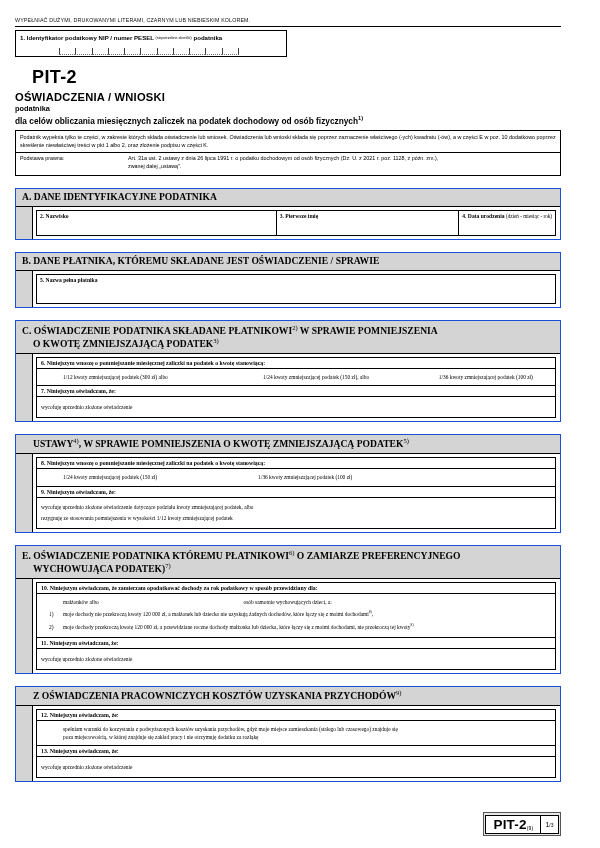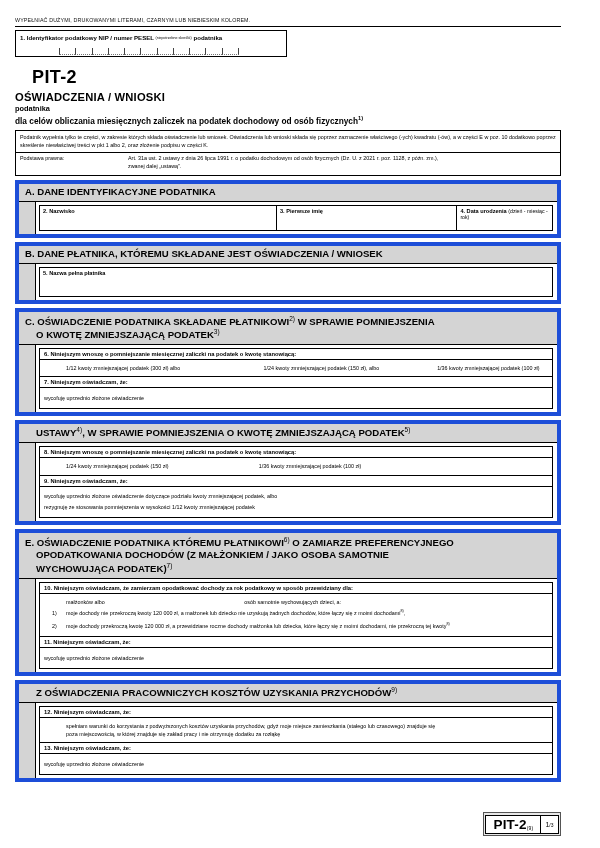--- a/index.html
+++ b/index.html
@@ -128,24 +128,25 @@
   .legal-key {
     width: 108px;
     flex: 0 0 108px;
   }
   .legal-val {
     flex: 1 1 auto;
   }
 
   
   .section {
-    margin-top: 4px;
-    border: 4px solid #1d4ed8;
+    margin-top: 12px;
+    border: 1px solid #1d4ed8;
     box-sizing: border-box;
     background: #fff;
+    font-family: Liberation Serif, serif;
   }
   .section-head {
     background: #d4d4d4;
     border-bottom: 1px solid #000;
     padding: 2.5px 0 2.5px 6px;
     font-size: 9.6px;
     font-weight: bold;
     line-height: 1.28;
   }
   .section-head .cont {
@@ -356,21 +357,21 @@
           <div class="fieldbox fb-data">
             <span>4. Data urodzenia</span>
             <span class="hint">(dzień - miesiąc - rok)</span>
           </div>
         </div>
       </div>
     </div>
   </div>
 
   <div class="section">
-    <div class="section-head">B. DANE PŁATNIKA, KTÓREMU SKŁADANE JEST OŚWIADCZENIA / WNIOSEK</div>
+    <div class="section-head">B. DANE PŁATNIKA, KTÓREMU SKŁADANE JEST OŚWIADCZENIE / SPRAWIE</div>
     <div class="section-body">
       <div class="gutter"></div>
       <div class="body-inner">
         <div class="fieldbox fb-full">
           <span>5. Nazwa pełna płatnika</span>
         </div>
       </div>
     </div>
   </div>
 
@@ -421,21 +422,20 @@
             <div class="indent1 line">rezygnuję ze stosowania pomniejszenia w wysokości 1/12 kwoty zmniejszającej podatek</div>
           </div>
         </div>
       </div>
     </div>
   </div>
 
   <div class="section">
     <div class="section-head">
       <span>E. OŚWIADCZENIE PODATNIKA KTÓREMU PŁATNIKOWI</span><sup class="fn">6)</sup><span> O ZAMIARZE PREFERENCYJNEGO</span>
-      <span class="cont">OPODATKOWANIA DOCHODÓW (Z MAŁŻONKIEM / JAKO OSOBA SAMOTNIE</span>
       <span class="cont"><span>WYCHOWUJĄCA PODATEK)</span><sup class="fn">7)</sup></span>
     </div>
     <div class="section-body">
       <div class="gutter"></div>
       <div class="body-inner">
         <div class="itemgroup">
           <div class="item-title">10. Niniejszym oświadczam, że zamierzam opodatkować dochody za rok podatkowy w sposób przewidziany dla:</div>
           <div class="item-body">
             <div class="sub-opts">
               <div class="so1">małżonków albo</div>

